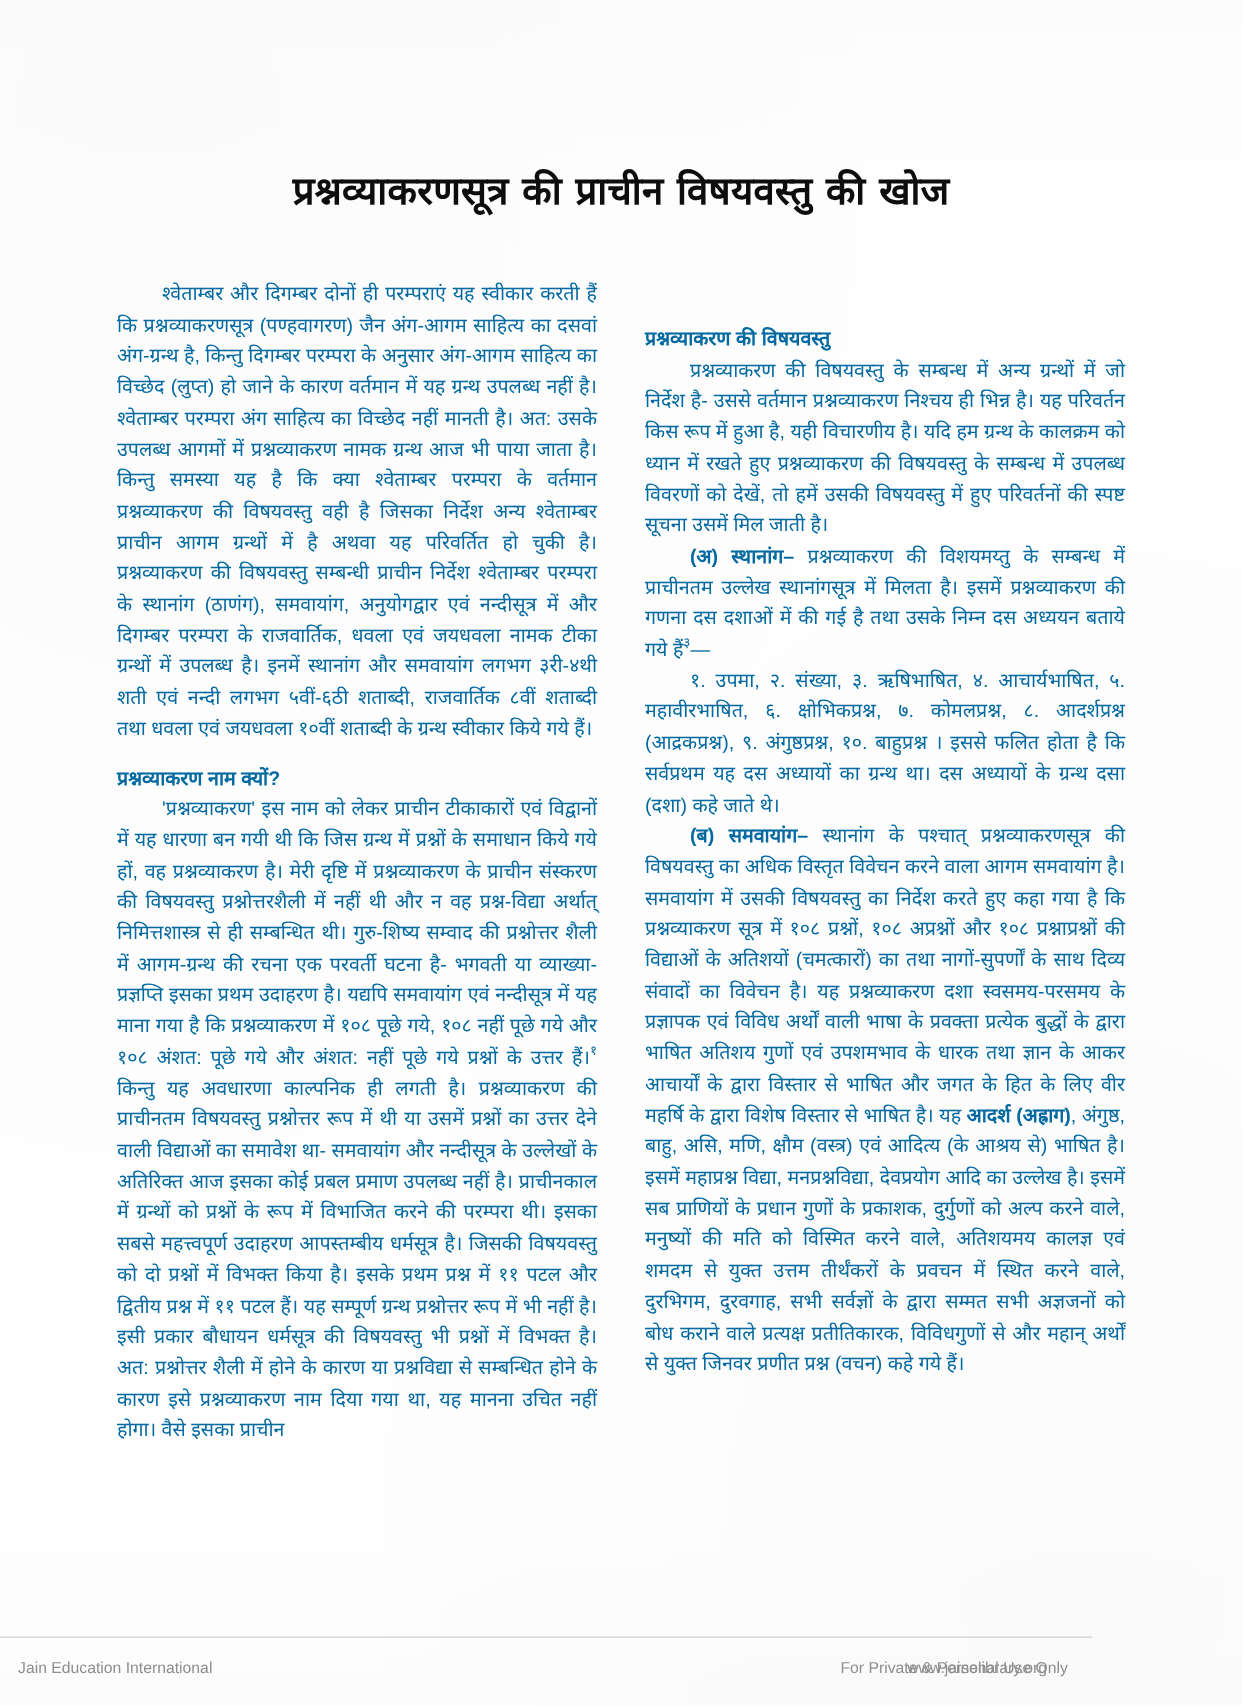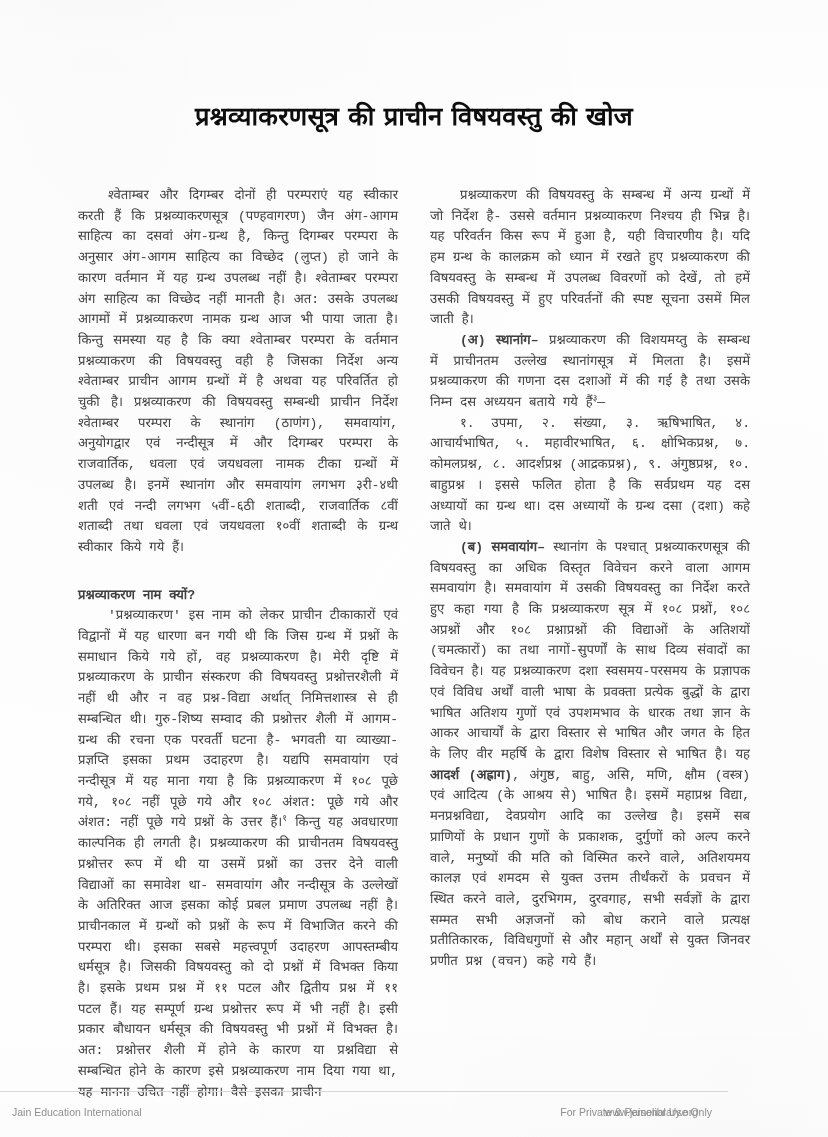--- a/index.html
+++ b/index.html
@@ -28,21 +28,21 @@
     inset: 0;
     pointer-events: none;
     background:
       radial-gradient(ellipse at 12% 8%, rgba(0,0,0,0.012), rgba(0,0,0,0) 55%),
       radial-gradient(ellipse at 88% 92%, rgba(0,0,0,0.012), rgba(0,0,0,0) 55%),
       linear-gradient(180deg, rgba(0,0,0,0.006), rgba(0,0,0,0) 12%, rgba(0,0,0,0) 88%, rgba(0,0,0,0.008));
   }
 
   .page-title {
     position: absolute;
-    top: 84px;
+    top: 96px;
     left: 0;
     width: 828px;
     text-align: center;
     font-family: "DejaVu Sans", sans-serif;
     font-weight: bold;
     font-size: 25.5px;
     letter-spacing: 0.2px;
     color: #0d0d0d;
     line-height: 1.25;
   }
@@ -52,43 +52,43 @@
     top: 186px;
     left: 78px;
     width: 672px;
     height: 880px;
     display: flex;
     justify-content: space-between;
   }
 
   .col {
     width: 320px;
-    font-family: Liberation Mono, monospace;
+    font-family: Liberation Sans, sans-serif;
     font-size: 13.1px;
     line-height: 20.7px;
-    color: #404040;
+    color: #0369a1;
     text-align: justify;
     text-justify: inter-word;
   }
 
   .col p {
     margin: 0;
     text-indent: 30px;
     text-align: justify;
   }
   .col p.noindent { text-indent: 0; }
 
   .sec-head {
     margin: 0;
     font-weight: bold;
     text-indent: 0;
     font-size: 13.1px;
     line-height: 20.7px;
   }
-  .sec-head.gap-before { margin-top: 27px; }
+  .sec-head.gap-before { margin-top: 12px; }
   .sec-head.gap-before-lg { margin-top: 30px; }
 
   .b { font-weight: bold; }
 
   sup.fn {
     font-size: 9px;
     vertical-align: super;
     line-height: 0;
   }
 
@@ -144,20 +144,21 @@
 
       <h2 class="sec-head gap-before">प्रश्नव्याकरण नाम क्यों?</h2>
 
       <p><span>'प्रश्नव्याकरण' इस नाम को लेकर प्राचीन टीकाकारों एवं विद्वानों में यह धारणा बन गयी थी कि जिस ग्रन्थ में प्रश्नों के समाधान किये गये हों, वह प्रश्नव्याकरण है। मेरी दृष्टि में प्रश्नव्याकरण के प्राचीन संस्करण की विषयवस्तु प्रश्नोत्तरशैली में नहीं थी और न वह प्रश्न-विद्या अर्थात् निमित्तशास्त्र से ही सम्बन्धित थी। गुरु-शिष्य सम्वाद की प्रश्नोत्तर शैली में आगम-ग्रन्थ की रचना एक परवर्ती घटना है- भगवती या व्याख्या-प्रज्ञप्ति इसका प्रथम उदाहरण है। यद्यपि समवायांग एवं नन्दीसूत्र में यह माना गया है कि प्रश्नव्याकरण में १०८ पूछे गये, १०८ नहीं पूछे गये और १०८ अंशत: पूछे गये और अंशत: नहीं पूछे गये प्रश्नों के उत्तर हैं।</span><sup class="fn">१</sup><span> किन्तु यह अवधारणा काल्पनिक ही लगती है। प्रश्नव्याकरण की प्राचीनतम विषयवस्तु प्रश्नोत्तर रूप में थी या उसमें प्रश्नों का उत्तर देने वाली विद्याओं का समावेश था- समवायांग और नन्दीसूत्र के उल्लेखों के अतिरिक्त आज इसका कोई प्रबल प्रमाण उपलब्ध नहीं है। प्राचीनकाल में ग्रन्थों को प्रश्नों के रूप में विभाजित करने की परम्परा थी। इसका सबसे महत्त्वपूर्ण उदाहरण आपस्तम्बीय धर्मसूत्र है। जिसकी विषयवस्तु को दो प्रश्नों में विभक्त किया है। इसके प्रथम प्रश्न में ११ पटल और द्वितीय प्रश्न में ११ पटल हैं। यह सम्पूर्ण ग्रन्थ प्रश्नोत्तर रूप में भी नहीं है। इसी प्रकार बौधायन धर्मसूत्र की विषयवस्तु भी प्रश्नों में विभक्त है। अत: प्रश्नोत्तर शैली में होने के कारण या प्रश्नविद्या से सम्बन्धित होने के कारण इसे प्रश्नव्याकरण नाम दिया गया था, यह मानना उचित नहीं होगा। वैसे इसका प्राचीन</span></p>
 
     </div>
 
     <div class="col">
 
 
+      <h2 class="sec-head gap-before-lg">प्रश्नव्याकरण की विषयवस्तु</h2>
 
       <p>प्रश्नव्याकरण की विषयवस्तु के सम्बन्ध में अन्य ग्रन्थों में जो निर्देश है- उससे वर्तमान प्रश्नव्याकरण निश्चय ही भिन्न है। यह परिवर्तन किस रूप में हुआ है, यही विचारणीय है। यदि हम ग्रन्थ के कालक्रम को ध्यान में रखते हुए प्रश्नव्याकरण की विषयवस्तु के सम्बन्ध में उपलब्ध विवरणों को देखें, तो हमें उसकी विषयवस्तु में हुए परिवर्तनों की स्पष्ट सूचना उसमें मिल जाती है।</p>
 
       <p><span class="b">(अ) स्थानांग–</span><span> प्रश्नव्याकरण की विशयमय्तु के सम्बन्ध में प्राचीनतम उल्लेख स्थानांगसूत्र में मिलता है। इसमें प्रश्नव्याकरण की गणना दस दशाओं में की गई है तथा उसके निम्न दस अध्ययन बताये गये हैं</span><sup class="fn">३</sup><span>—</span></p>
 
       <p>१. उपमा, २. संख्या, ३. ऋषिभाषित, ४. आचार्यभाषित, ५. महावीरभाषित, ६. क्षोभिकप्रश्न, ७. कोमलप्रश्न, ८. आदर्शप्रश्न (आद्रकप्रश्न), ९. अंगुष्ठप्रश्न, १०. बाहुप्रश्न । इससे फलित होता है कि सर्वप्रथम यह दस  अध्यायों का ग्रन्थ था। दस अध्यायों के ग्रन्थ दसा (दशा) कहे जाते थे।</p>
 
       <p><span class="b">(ब) समवायांग–</span><span> स्थानांग के पश्चात् प्रश्नव्याकरणसूत्र की विषयवस्तु का अधिक विस्तृत विवेचन करने वाला आगम समवायांग है। समवायांग में उसकी विषयवस्तु का निर्देश करते हुए कहा गया है कि प्रश्नव्याकरण सूत्र में १०८ प्रश्नों, १०८ अप्रश्नों और १०८ प्रश्नाप्रश्नों की विद्याओं के अतिशयों (चमत्कारों) का तथा नागों-सुपर्णों के साथ दिव्य संवादों का विवेचन है। यह प्रश्नव्याकरण दशा स्वसमय-परसमय के प्रज्ञापक एवं विविध अर्थों वाली भाषा के प्रवक्ता प्रत्येक बुद्धों के द्वारा भाषित अतिशय गुणों एवं उपशमभाव के धारक तथा ज्ञान के आकर आचार्यों के द्वारा विस्तार से भाषित और जगत के हित के लिए वीर महर्षि के द्वारा विशेष विस्तार से भाषित है। यह </span><span class="b">आदर्श (अह्राग)</span><span>, अंगुष्ठ, बाहु, असि, मणि, क्षौम (वस्त्र) एवं आदित्य (के आश्रय से) भाषित है। इसमें महाप्रश्न विद्या, मनप्रश्नविद्या, देवप्रयोग आदि का उल्लेख है। इसमें सब प्राणियों के प्रधान गुणों के प्रकाशक, दुर्गुणों को अल्प करने वाले, मनुष्यों की मति को विस्मित करने वाले, अतिशयमय कालज्ञ एवं शमदम से युक्त उत्तम तीर्थंकरों के प्रवचन में स्थित करने वाले, दुरभिगम, दुरवगाह, सभी सर्वज्ञों के द्वारा सम्मत सभी अज्ञजनों को बोध कराने वाले प्रत्यक्ष प्रतीतिकारक, विविधगुणों से और महान् अर्थों से युक्त जिनवर प्रणीत प्रश्न (वचन) कहे गये हैं।</span></p>
 
     </div>

